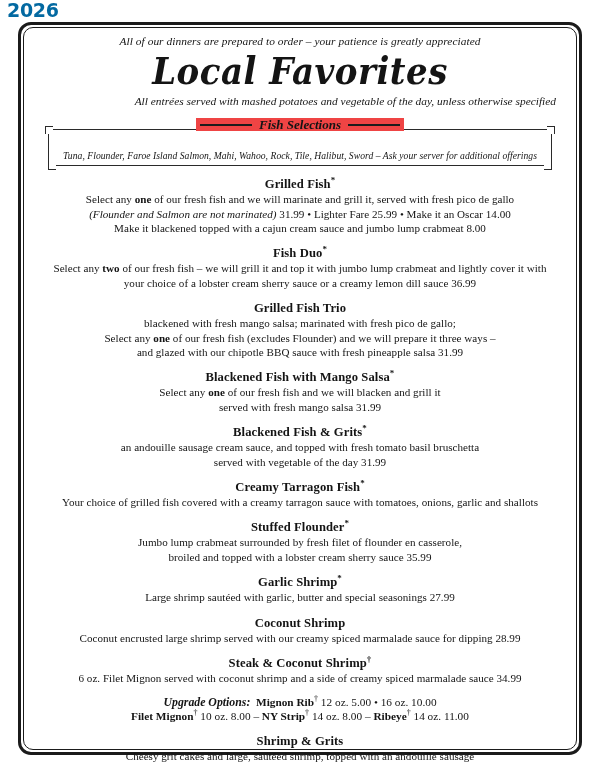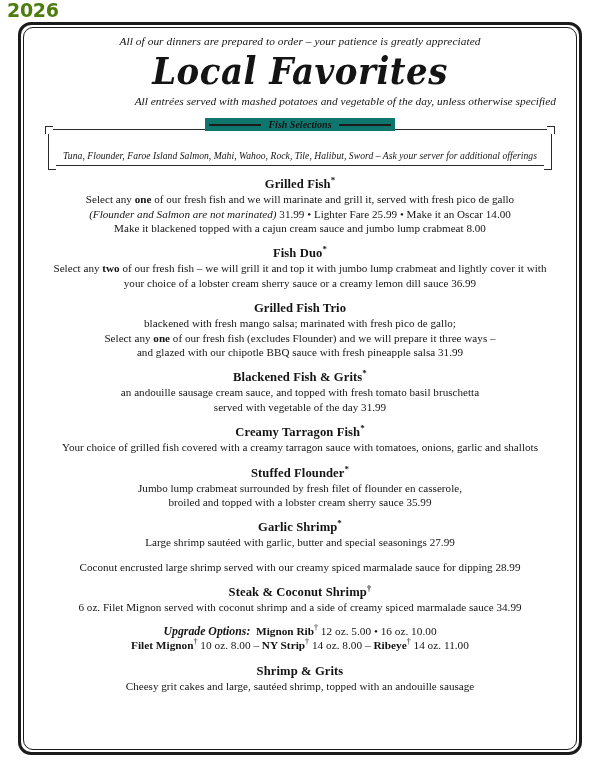--- a/index.html
+++ b/index.html
@@ -18,21 +18,21 @@
 
   
   .year-label {
     position: absolute;
     left: 7px;
     top: -1px;
     font-family: "DejaVu Sans", "Liberation Sans", sans-serif;
     font-weight: bold;
     font-size: 19px;
     letter-spacing: -0.3px;
-    color: #4d7c0f;
+    color: #0369a1;
     line-height: 22px;
   }
 
   
   .frame-outer {
     position: absolute;
     left: 18px;
     top: 22px;
     width: 564px;
     height: 733px;
@@ -95,25 +95,25 @@
     position: relative;
     margin: 9px 4px 0 4px;
   }
   .fish-heading {
     display: flex;
     align-items: center;
     justify-content: center;
     gap: 7px;
     font-weight: bold;
     font-style: italic;
-    font-size: 10px;
+    font-size: 13px;
     line-height: 13px;
     position: relative;
     z-index: 2;
-    background: #0f766e;
+    background: #ef4444;
     width: fit-content;
     margin: 4px auto;
     padding: 0 4px;
   }
   .fish-heading .rule {
     display: block;
     width: 52px;
     height: 2px;
     background: #1b1b1b;
   }
@@ -232,20 +232,27 @@
 
   <div class="item">
     <div class="item-name"><span>Grilled Fish Trio</span><sup></sup></div>
     <div class="item-desc">blackened with fresh mango salsa; marinated with fresh pico de gallo;</div>
     <div class="item-desc">
       <span>Select any </span><b>one</b><span> of our fresh fish (excludes Flounder) and we will prepare it three ways –</span>
     </div>
     <div class="item-desc">and glazed with our chipotle BBQ sauce with fresh pineapple salsa 31.99</div>
   </div>
 
+  <div class="item">
+    <div class="item-name"><span>Blackened Fish with Mango Salsa</span><sup>*</sup></div>
+    <div class="item-desc">
+      <span>Select any </span><b>one</b><span> of our fresh fish and we will blacken and grill it</span>
+    </div>
+    <div class="item-desc">served with fresh mango salsa 31.99</div>
+  </div>
 
   <div class="item">
     <div class="item-name"><span>Blackened Fish &amp; Grits</span><sup>*</sup></div>
     <div class="item-desc">an andouille sausage cream sauce, and topped with fresh tomato basil bruschetta</div>
     <div class="item-desc">served with vegetable of the day 31.99</div>
   </div>
 
   <div class="item">
     <div class="item-name"><span>Creamy Tarragon Fish</span><sup>*</sup></div>
     <div class="item-desc">Your choice of grilled fish covered with a creamy tarragon sauce with tomatoes, onions, garlic and shallots</div>
@@ -256,20 +263,21 @@
     <div class="item-desc">Jumbo lump crabmeat surrounded by fresh filet of flounder en casserole,</div>
     <div class="item-desc">broiled and topped with a lobster cream sherry sauce 35.99</div>
   </div>
 
   <div class="item">
     <div class="item-name"><span>Garlic Shrimp</span><sup>*</sup></div>
     <div class="item-desc">Large shrimp sautéed with garlic, butter and special seasonings 27.99</div>
   </div>
 
   <div class="item">
+    <div class="item-name"><span>Coconut Shrimp</span><sup></sup></div>
     <div class="item-desc">Coconut encrusted large shrimp served with our creamy spiced marmalade sauce for dipping 28.99</div>
   </div>
 
   <div class="item">
     <div class="item-name"><span>Steak &amp; Coconut Shrimp</span><sup>†</sup></div>
     <div class="item-desc">6 oz. Filet Mignon served with coconut shrimp and a side of creamy spiced marmalade sauce 34.99</div>
   </div>
 
   <div class="upgrades">
     <div>

